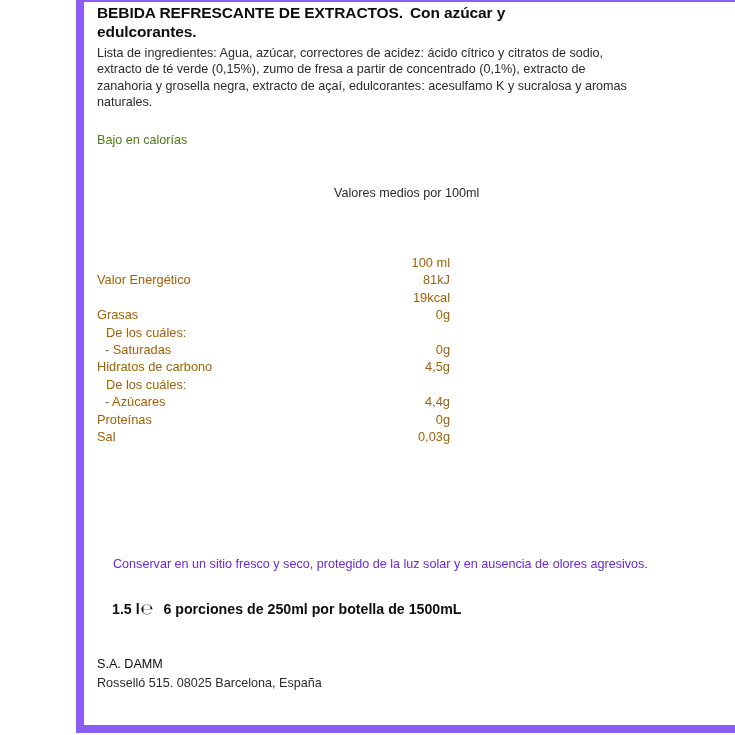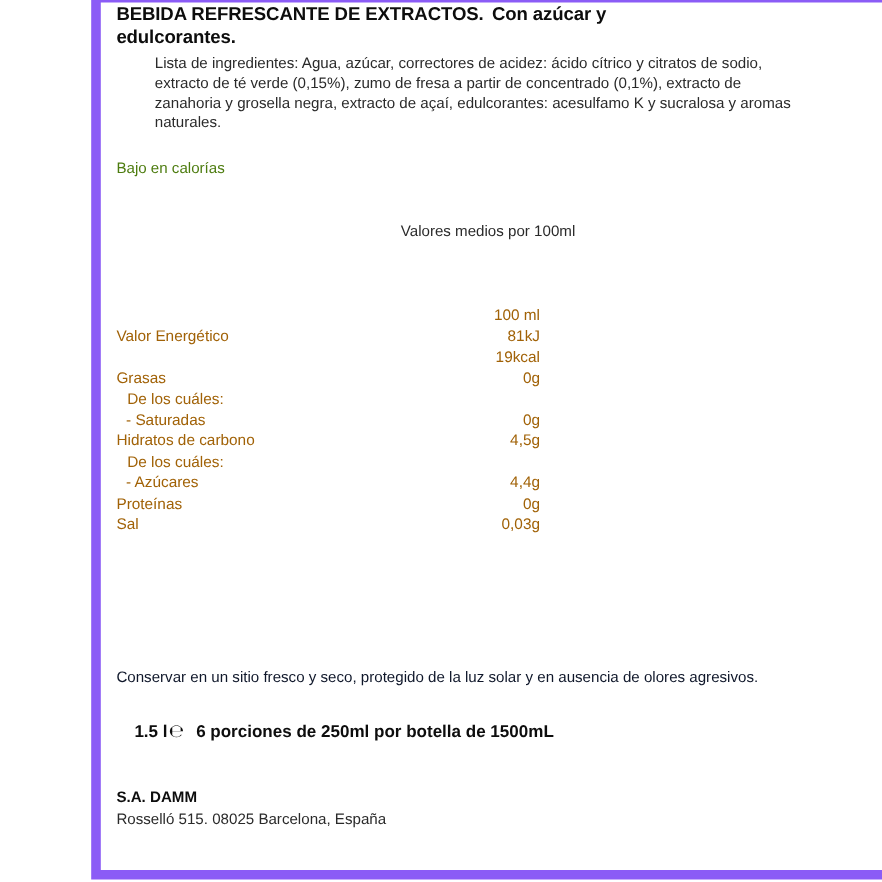--- a/index.html
+++ b/index.html
@@ -47,21 +47,20 @@
     margin-left: 7px;
   }
 
   
   #ingredients-block {
     font-size: 12.6px;
     line-height: 16.4px;
     margin-top: 4px;
     color: #2a2a2a;
     max-width: 530px;
-    margin-left: 32px;
   }
 
   
   #low-calorie-claim {
     font-size: 12.6px;
     line-height: 16px;
     margin-top: 21px;
     color: #4d7c0f;
   }
 
@@ -100,26 +99,26 @@
     right: 0;
     top: 0;
     text-align: right;
   }
   .indent-1 .nlabel { left: 9px; }
   .indent-2 .nlabel { left: 8px; text-align: right; }
 
   
   #storage-text {
     position: absolute;
-    left: 0px;
+    left: 16px;
     top: 541px;
     width: 548px;
     font-size: 12.6px;
     line-height: 17.5px;
-    color: #0f172a;
+    color: #6d28d9;
   }
 
   
   #volume-line {
     position: absolute;
     left: 0px;
     top: 598px;
     font-size: 14.2px;
     font-weight: bold;
     color: #0d0d0d;
@@ -139,21 +138,21 @@
   
   #manufacturer-block {
     position: absolute;
     left: 0px;
     top: 653px;
     font-size: 12.6px;
     line-height: 18.6px;
     color: #2a2a2a;
   }
   #manufacturer-name {
-    font-weight: bold;
+    font-weight: normal;
     color: #0d0d0d;
   }
 </style>
 </head>
 <body>
 
 <div id="label-panel">
   <div class="inner">
 
     <h1 id="product-title"><span>BEBIDA REFRESCANTE DE EXTRACTOS.</span><span class="seg-two">Con azúcar y</span><br><span>edulcorantes.</span></h1>

